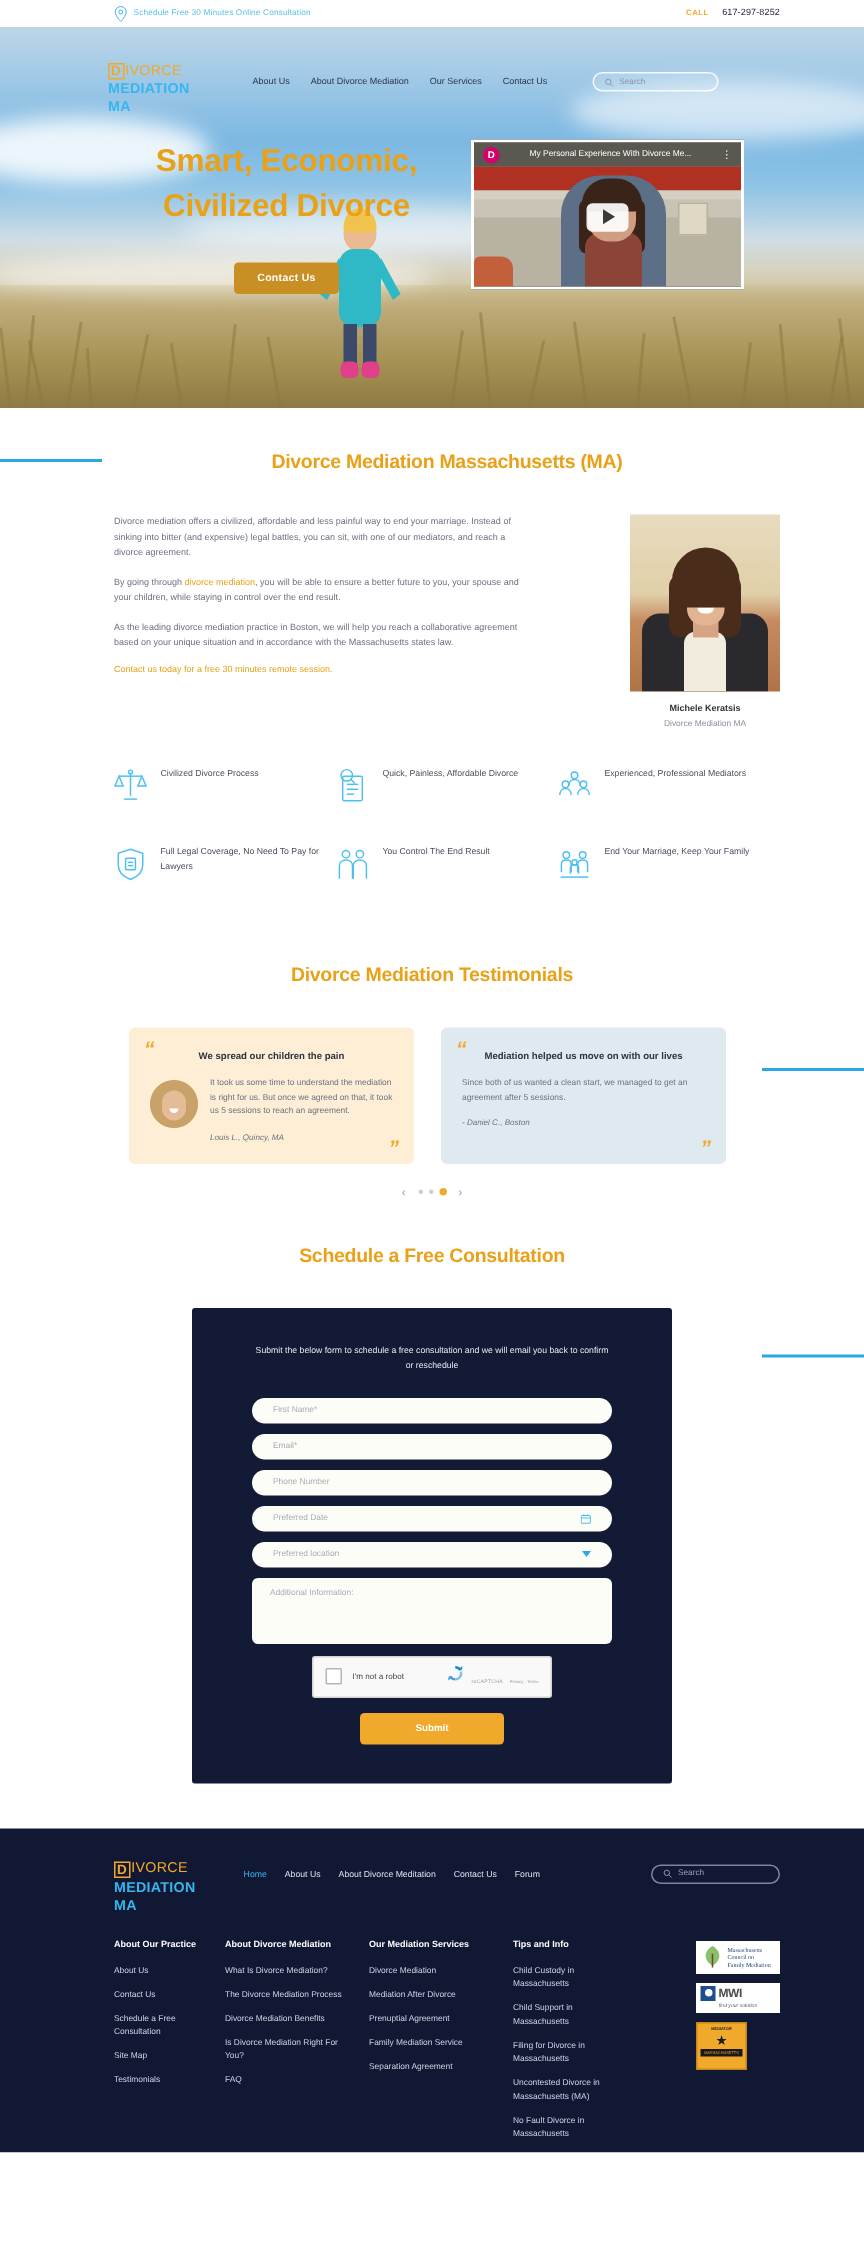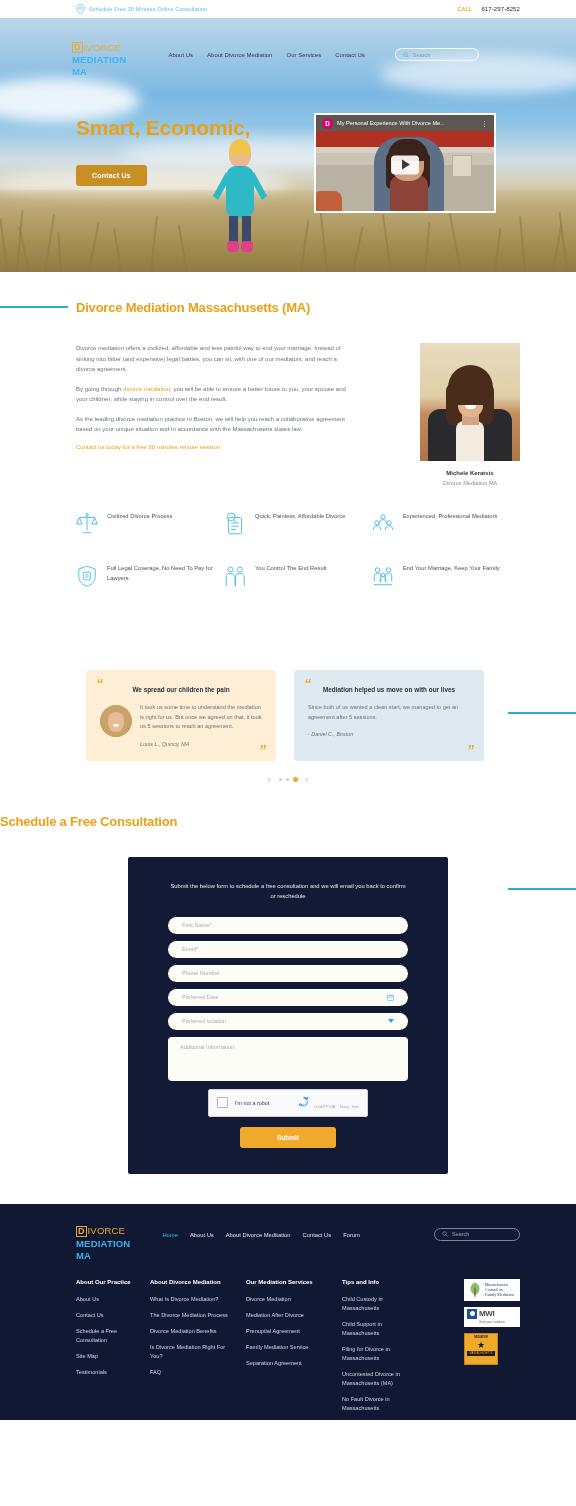--- a/index.html
+++ b/index.html
@@ -75,21 +75,21 @@
   .mainnav { display: flex; align-items: center; gap: 14px; margin-left: 42px; margin-top: 6px; }
   .mainnav a { color: #2d3550; font-size: 6px; text-decoration: none; white-space: nowrap; }
   .nav-search {
     margin-left: 16px; width: 84px; height: 13px; border: 1px solid rgba(255,255,255,.85);
     border-radius: 8px; display: flex; align-items: center; gap: 4px; padding: 0 7px;
     background: rgba(255,255,255,.12);
   }
   .nav-search .mag { width: 6px; height: 6px; flex: none; }
   .nav-search span { font-size: 5.5px; color: #8b93a8; }
 
-  .hero-inner { position: relative; z-index: 4; padding: 0 56px 0 76px; margin-top: 36px; display: flex; }
+  .hero-inner { position: relative; z-index: 4; padding: 0 56px 0 76px; margin-top: 16px; display: flex; text-align: center; }
   .hero-left { width: 230px; }
   .hero-title {
     color: #e8a119; font-size: 21px; font-weight: bold; line-height: 30px;
     letter-spacing: -.2px;
   }
   .hero-btn {
     display: inline-block; margin-top: 22px; background: #c89024; color: #fff;
     font-size: 7px; font-weight: bold; padding: 7px 16px; border-radius: 3px;
     letter-spacing: .2px;
   }
@@ -129,21 +129,21 @@
   .play-tri {
     width: 0; height: 0; border-left: 8px solid #3b3b3b;
     border-top: 5px solid transparent; border-bottom: 5px solid transparent; margin-left: 2px;
   }
   .kid {
     position: absolute; z-index: 3; left: 212px; bottom: 18px; width: 56px; height: 118px;
   }
 
   
   .sec-title {
-    color: #e8a119; font-size: 13px; font-weight: bold; letter-spacing: -.2px;
+    text-align: center; color: #e8a119; font-size: 13px; font-weight: bold; letter-spacing: -.2px;
   }
   .rule-left { position: absolute; left: 0; width: 68px; height: 2px; background: #2aa8e0; }
   .rule-right { position: absolute; right: 0; width: 68px; height: 2px; background: #2aa8e0; }
 
   
   .about { position: relative; padding: 28px 56px 0 76px; }
   .about-body { display: flex; margin-top: 28px; }
   .about-text { width: 272px; }
   .about-text p { font-size: 6px; line-height: 10.5px; color: #6c7280; margin-bottom: 9px; }
   .about-text p a { color: #e8a119; text-decoration: none; }
@@ -341,20 +341,21 @@
             <line x1="13" y1="13" x2="19" y2="19" stroke="#8b93a8" stroke-width="2"></line>
           </svg>
           <span>Search</span>
         </div>
       </div>
     </div>
 
     <div class="hero-inner">
       <div class="hero-left">
         <div class="hero-title">Smart, Economic,</div>
+        <div class="hero-title">Civilized Divorce</div>
         <a class="hero-btn">Contact Us</a>
       </div>
 
       <div class="video-wrap">
         <div class="video-scene">
           <div class="vs-wall"></div>
           <div class="vs-stripe"></div>
           <div class="vs-stripe2"></div>
           <div class="vs-lower"></div>
           <div class="vs-frame"></div>
@@ -491,20 +492,21 @@
           <line x1="3" y1="38" x2="37" y2="38"></line>
         </g>
       </svg>
       <div class="flabel">End Your Marriage, Keep Your Family</div>
     </div>
   </div>
 
 
   <div class="testi">
     <div class="rule-right" style="top:96px;"></div>
+    <div class="sec-title">Divorce Mediation Testimonials</div>
     <div class="testi-row">
       <div class="tcard a">
         <span class="quote-open">“</span>
         <h4>We spread our children the pain</h4>
         <div class="tcard-body">
           <div class="tavatar">
             <div class="ta-hair"></div>
               <div class="ta-face"></div>
               <div class="ta-smile"></div>
           </div>

